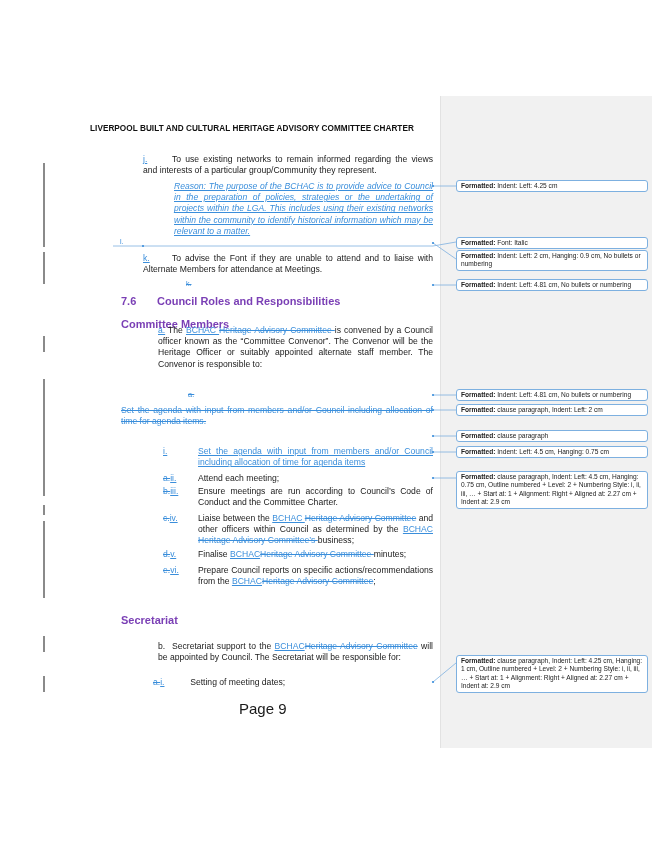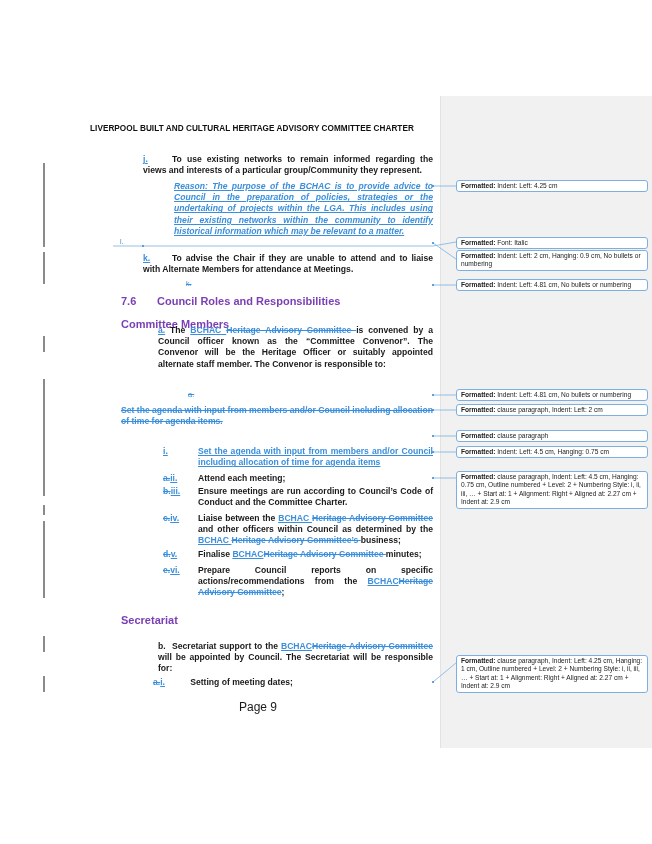--- a/index.html
+++ b/index.html
@@ -1,21 +1,21 @@
 <!DOCTYPE html>
 <html><head>
 <meta charset="utf-8">
 <style>
   html, body { margin:0; padding:0; }
   body { width:652px; height:844px; background:#ffffff; position:relative; overflow:hidden;
          font-family:"Liberation Sans", sans-serif; color:#1a1a1a; }
   .abs { position:absolute; }
   .pane { left:440px; top:96px; width:212px; height:652px; background:#f1f1f1; border-left:1px solid #e2e2e2; }
   .hdr { left:90px; top:124px; font-size:8.2px; font-weight:bold; letter-spacing:0.05px; color:#111; }
-  .txt { font-size:8.6px; line-height:11.2px; text-align:justify;font-weight:bold; }
+  .txt { font-size:8.6px; line-height:11.2px; text-align:justify; }
   .ins { color:#3a8edb; text-decoration:underline; }
   .del { color:#3a8edb; text-decoration:line-through; }
   .it { font-style:italic; }
   .blue { color:#3a8edb; }
   .purple { color:#7a3fb5; font-weight:bold; font-size:11px; }
   .bar { left:43px; width:1.6px; background:#8a8a8a; }
   .balloon { left:456px; width:192px; background:#fff; border:1px solid #7db0e0; border-radius:3px;
              font-size:6.6px; line-height:8.4px; padding:1px 4px; box-sizing:border-box; color:#222; }
   .balloon b { font-weight:bold; }
   .num { display:inline-block; }
@@ -39,21 +39,21 @@
 
 <div class="abs txt" style="left:143px;top:154px;width:290px;">
   <span class="ins num" style="width:29px;">j.</span><span>To use existing networks to remain informed regarding the views and interests of a particular group/Community they represent.</span>
 </div>
 
 <div class="abs txt ins it" style="left:174px;top:181px;width:259px;">Reason: The purpose of the BCHAC is to provide advice to Council in the preparation of policies, strategies or the undertaking of projects within the LGA. This includes using their existing networks within the community to identify historical information which may be relevant to a matter.</div>
 
 <div class="abs blue" style="left:120px;top:238px;font-size:7px;">l.</div>
 
 <div class="abs txt" style="left:143px;top:253px;width:290px;">
-  <span class="ins num" style="width:29px;">k.</span><span>To advise the Chair if they are unable to attend and to liaise with Alternate Members for attendance at Meetings.</span>
+  <span class="ins num" style="width:29px;">k.</span><span>To advise the Font if they are unable to attend and to liaise with Alternate Members for attendance at Meetings.</span>
 </div>
 <div class="abs del" style="left:186px;top:280px;font-size:7px;">k.</div>
 
 <div class="abs purple" style="left:121px;top:295px;">7.6</div>
 <div class="abs purple" style="left:157px;top:295px;">Council Roles and Responsibilities</div>
 
 <div class="abs purple" style="left:121px;top:318px;">Committee Members</div>
 
 <div class="abs txt" style="left:158px;top:325px;width:275px;">
   <span class="ins">a.</span>
@@ -76,21 +76,21 @@
 <div class="abs purple" style="left:121px;top:614px;">Secretariat</div>
 
 <div class="abs txt" style="left:158px;top:641px;width:275px;">
   <span class="num" style="width:14px;">b.</span><span>Secretariat support to the </span><span class="ins">BCHAC</span><span class="del">Heritage Advisory Committee</span><span> will be appointed by Council. The Secretariat will be responsible for:</span>
 </div>
 
 <div class="abs txt" style="left:153px;top:677px;width:273px;">
   <span class="del">a.</span><span class="ins num" style="width:30px;">i.</span><span>Setting of meeting dates;</span>
 </div>
 
-<div class="abs" style="left:239px;top:700px;font-size:12px;">Page 9</div>
+<div class="abs" style="left:239px;top:700px;font-size:15px;">Page 9</div>
 
 <svg class="lines">
   <g stroke="#7db0e0" stroke-width="0.8" fill="none">
     <line x1="433" y1="186" x2="456" y2="186"></line>
     <line x1="113" y1="246" x2="433" y2="246"></line>
     <line x1="433" y1="243" x2="456" y2="259"></line>
     <line x1="433" y1="246" x2="456" y2="242"></line>
     <line x1="433" y1="285" x2="456" y2="285"></line>
     <line x1="433" y1="395" x2="456" y2="395"></line>
     <line x1="433" y1="410" x2="456" y2="410"></line>

